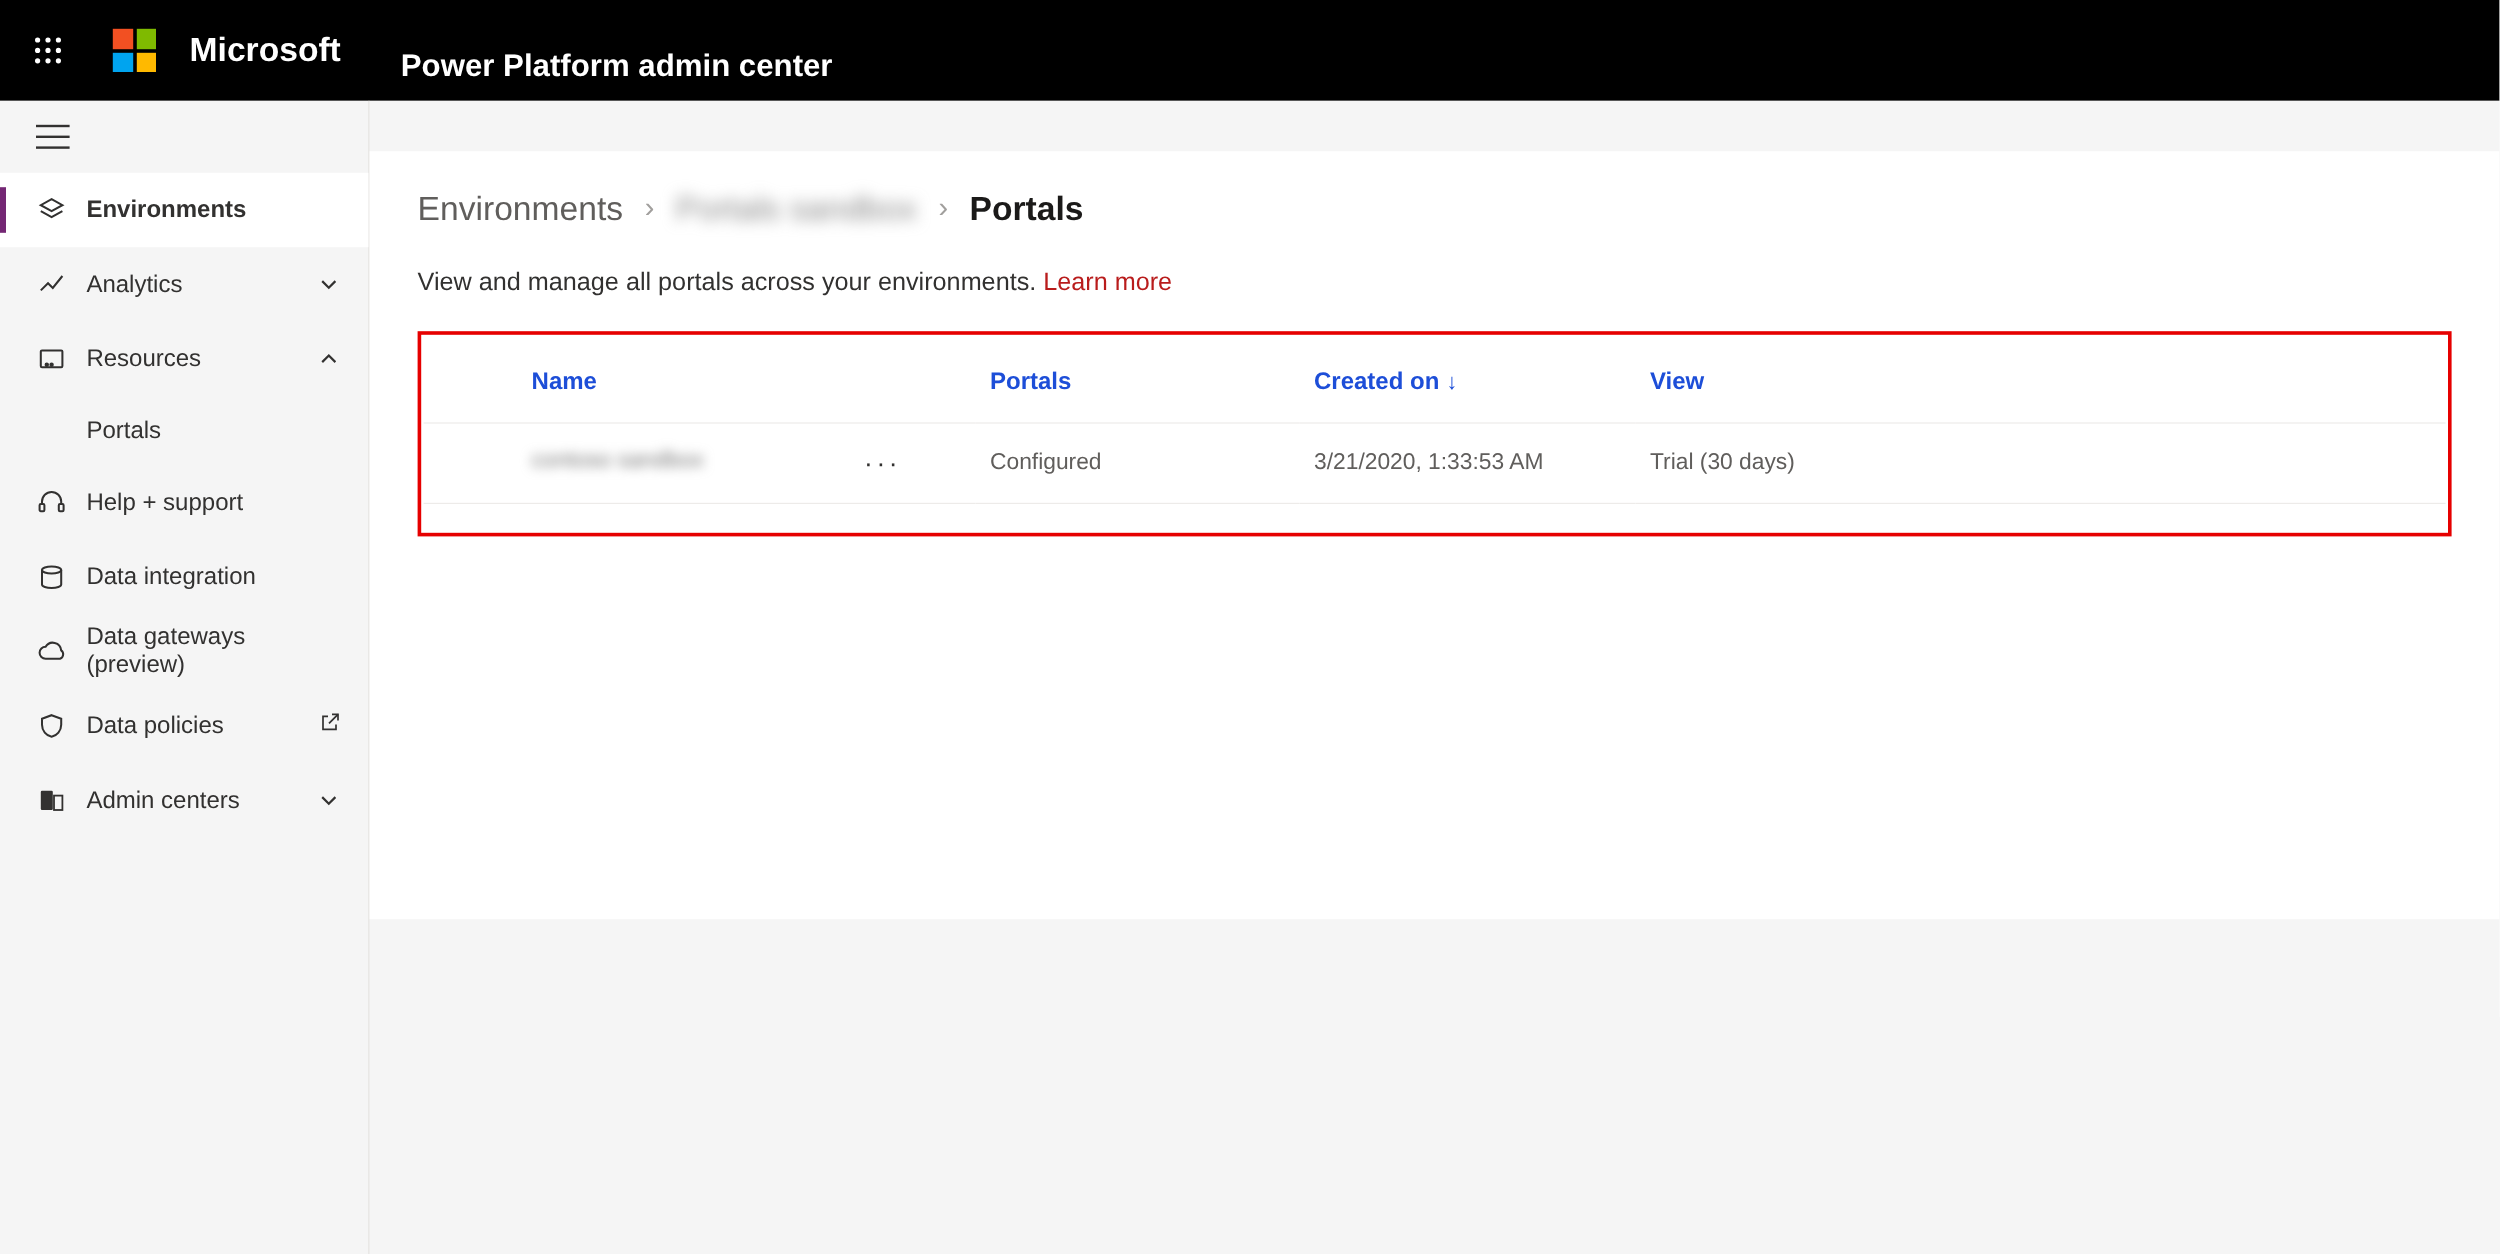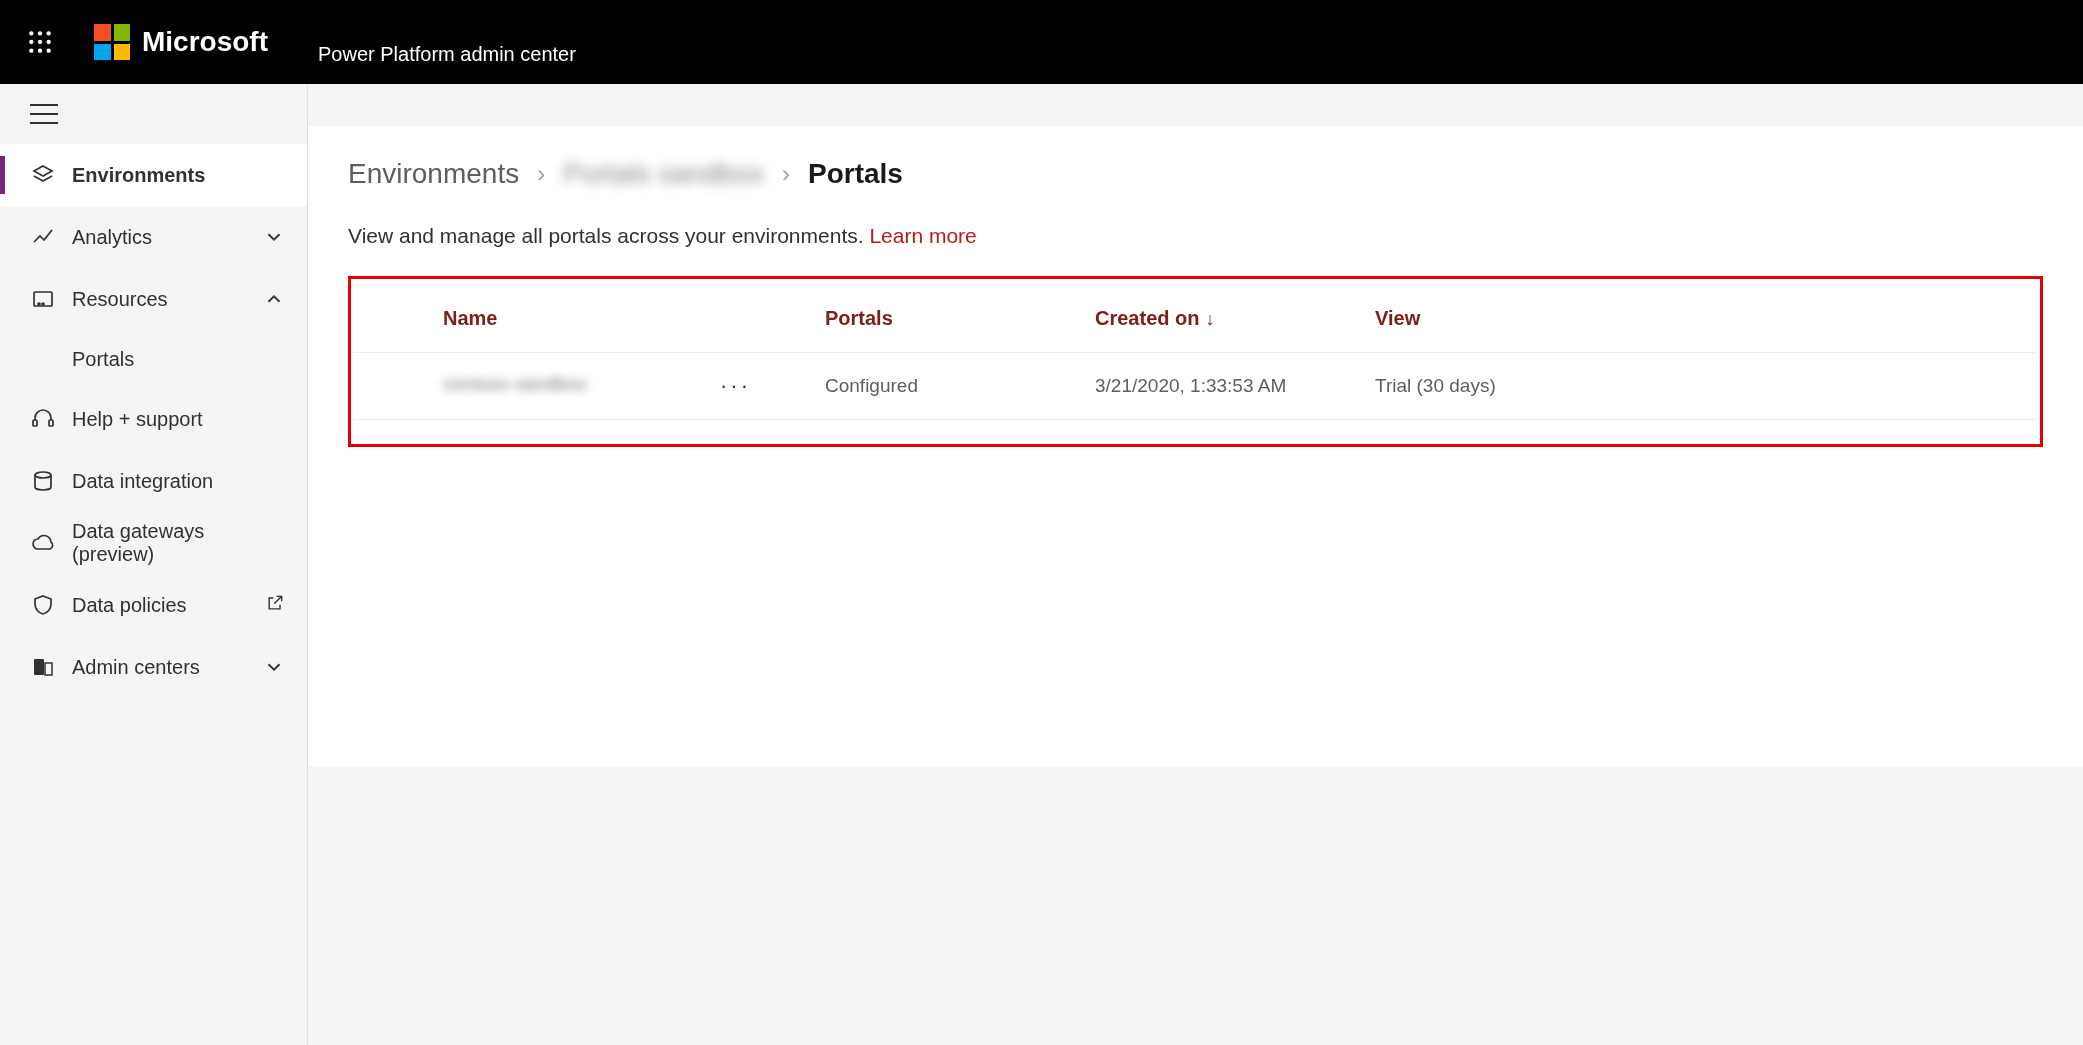--- a/index.html
+++ b/index.html
@@ -2,29 +2,29 @@
 <html><head>
 <meta charset="utf-8">
 <style>
   * { box-sizing: border-box; margin: 0; padding: 0; }
   body { font-family: "Segoe UI", Arial, sans-serif; background: #f5f5f5; color: #323130; width: 2083px; height: 1045px; overflow: hidden; }
 
   
   .topbar { background: #000; color: #fff; height: 84px; display: flex; align-items: center; padding: 0 16px; }
   .waffle { width: 48px; height: 48px; display: flex; align-items: center; justify-content: center; cursor: pointer; }
   .waffle svg { width: 26px; height: 26px; }
-  .ms-logo { display: flex; align-items: center; margin-left: 30px; }
+  .ms-logo { display: flex; align-items: center; margin-left: 30px; gap: 16px; }
   .ms-logo-squares { width: 36px; height: 36px; display: grid; grid-template-columns: 1fr 1fr; grid-template-rows: 1fr 1fr; gap: 3px; margin-right: 12px; }
   .ms-logo-squares div { width: 100%; height: 100%; }
   .sq-r { background: #f25022; }
   .sq-g { background: #7fba00; }
   .sq-b { background: #00a4ef; }
   .sq-y { background: #ffb900; }
   .ms-text { font-size: 28px; font-weight: 600; color: #fff; }
-  .app-title { font-size: 20px; font-weight: 400; margin-left: 50px; margin-top: 24px; }
+  .app-title { font-size: 26px; font-weight: 700; margin-left: 50px; margin-top: 24px; }
 
   
   .body-wrap { display: flex; height: calc(100% - 84px); }
 
   
   .sidebar { width: 308px; background: #f5f5f5; border-right: 1px solid #e1dfdd; display: flex; flex-direction: column; }
   .hamburger-row { height: 60px; display: flex; align-items: center; padding-left: 30px; border-bottom: 1px solid #ffffff00; }
   .hamburger-btn { width: 28px; height: 20px; cursor: pointer; display:flex; flex-direction:column; justify-content:space-between;}
   .hamburger-btn span{display:block;height:2px;background:#323130;width:100%;}
   .nav-item { display: flex; align-items: center; height: 62px; padding: 0 22px 0 30px; font-size: 20px; color: #323130; cursor: pointer; position: relative; }
@@ -41,21 +41,21 @@
   .breadcrumb { display: flex; align-items: center; font-size: 28px; color: #605e5c; gap: 18px; margin-bottom: 34px; }
   .breadcrumb a { color: #605e5c; text-decoration: none; cursor: pointer; }
   .breadcrumb .sep { color: #a19f9d; font-size: 24px; }
   .breadcrumb .blurred { filter: blur(6px); color:#888; }
   .breadcrumb .current { color: #1b1a19; font-weight: 600; }
   .desc { font-size: 21px; color: #323130; margin-bottom: 28px; }
   .desc a { color: #b91c1c; text-decoration: none; cursor: pointer; }
 
   .table-wrap { border: 3px solid #e60000; padding: 4px 2px 24px 2px; }
   table { width: 100%; border-collapse: collapse; }
-  thead th { text-align: left; font-size: 20px; font-weight: 600; color: #7f1d1d; padding: 24px 12px 22px 12px; border-bottom: 1px solid #edebe9; }
+  thead th { text-align: left; font-size: 20px; font-weight: 600; color: #1d4ed8; padding: 24px 12px 22px 12px; border-bottom: 1px solid #edebe9; }
   th.col-name { padding-left: 90px; width: 460px;}
   th.col-status { width: 270px; }
   th.col-created { width: 280px; }
   th.col-type { }
   tbody td { font-size: 19px; color: #605e5c; padding: 20px 12px; border-bottom: 1px solid #edebe9; vertical-align: middle; }
   td.cell-name { padding-left: 90px; }
   .row-name-blur { filter: blur(5px); color:#777; }
   .row-actions { display:inline-flex; float:right; margin-right:50px; color:#323130; font-size:22px; letter-spacing:3px; cursor:pointer;}
   .sort-arrow { font-size:18px; margin-left:6px;}
   .ext-icon{display:inline-block;}

